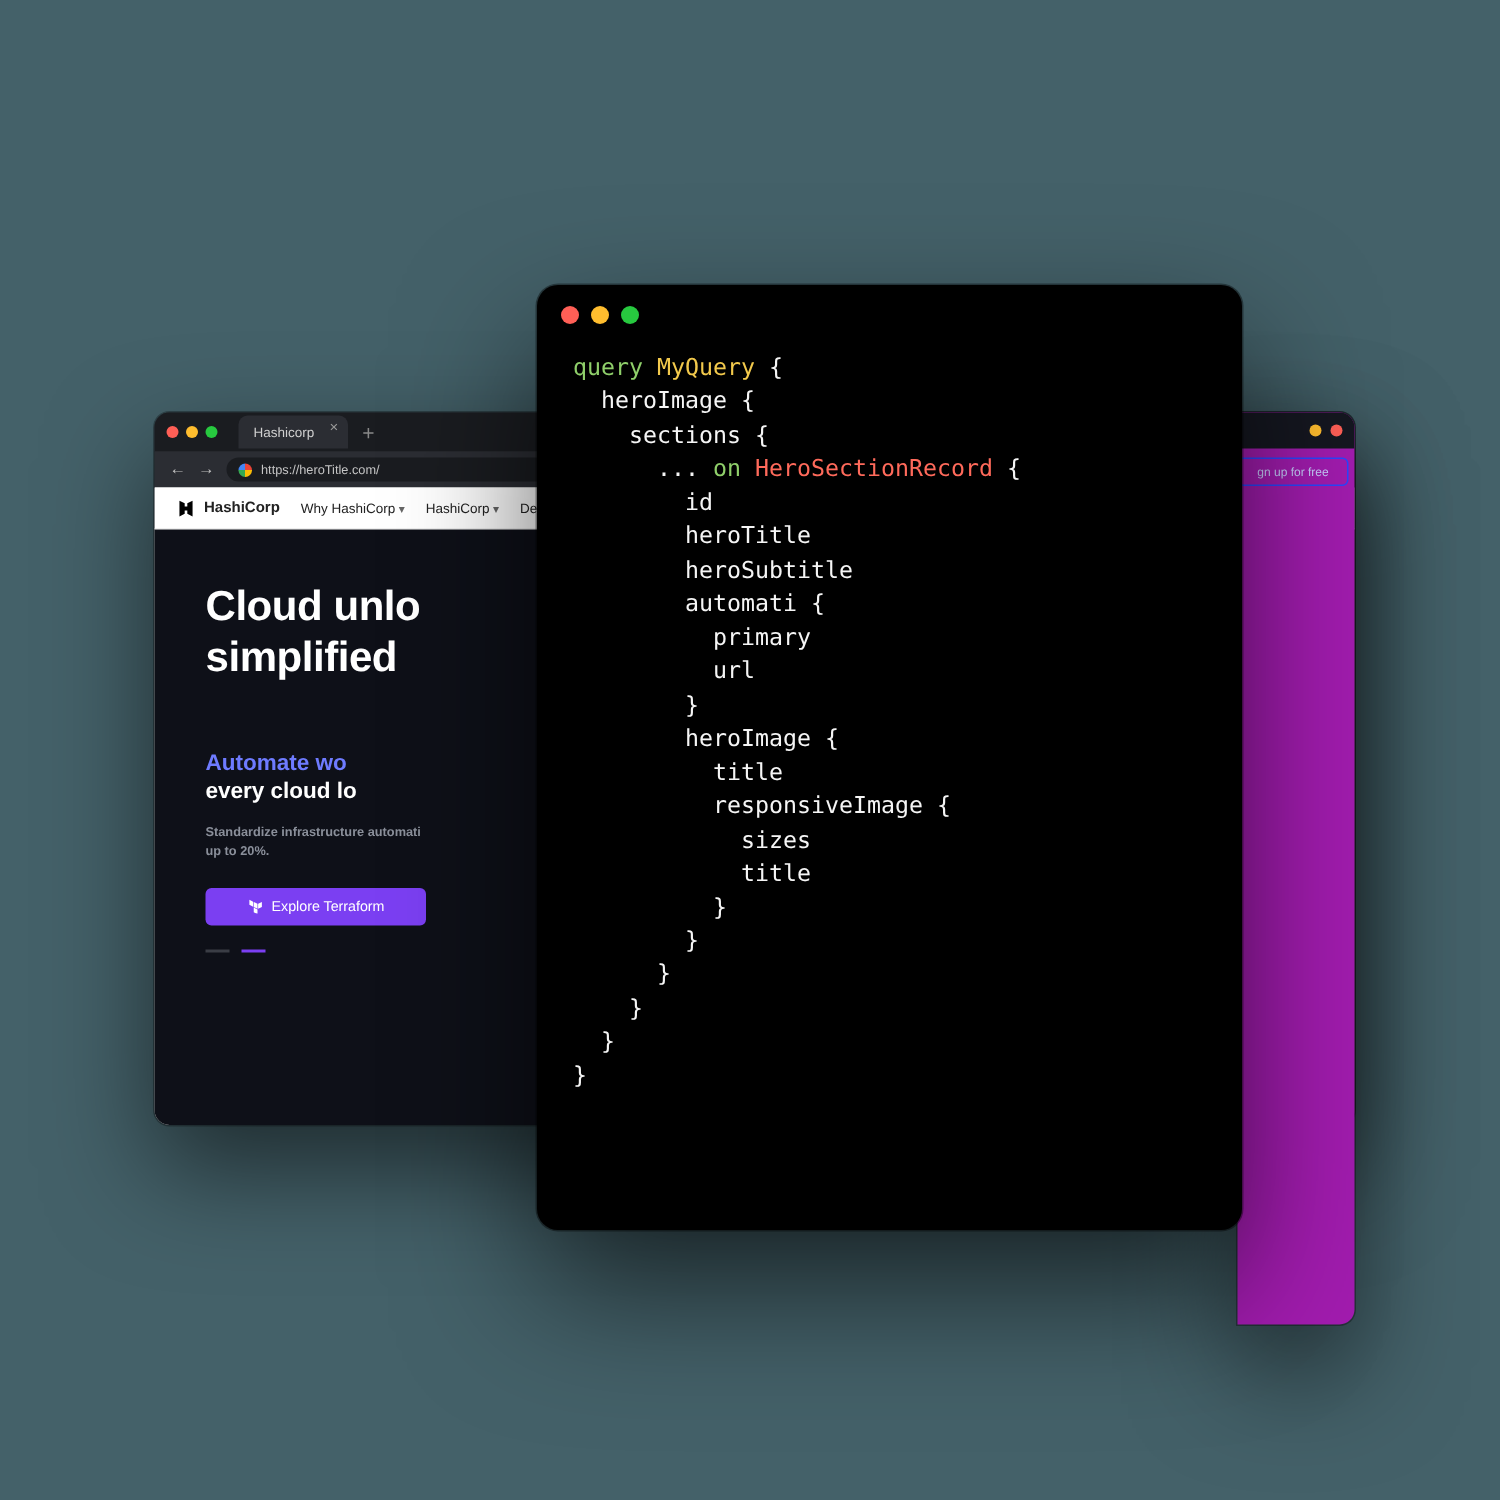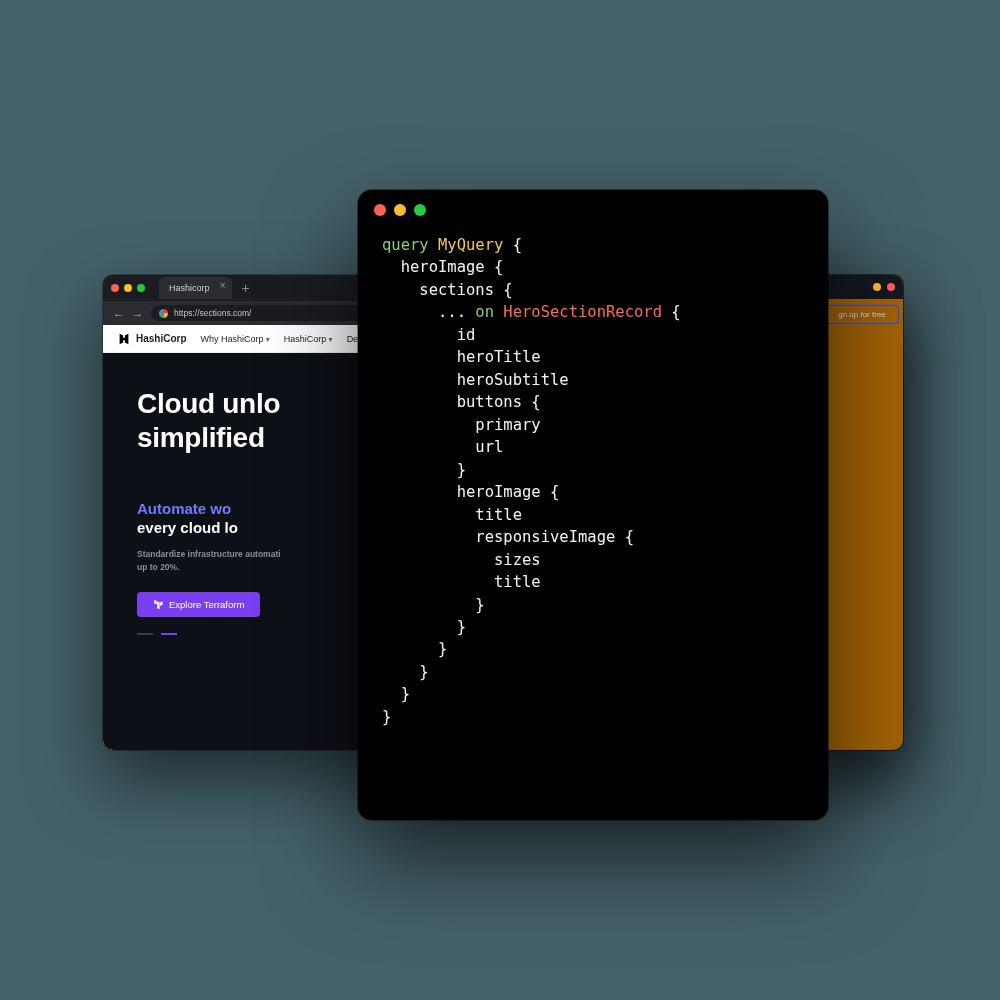--- a/index.html
+++ b/index.html
@@ -85,33 +85,33 @@
     font-size:28px; font-weight:800; line-height:1.2; letter-spacing:-.3px;
     margin-bottom:6px;
   }
   .hero h1 .l2 { display:block; }
   .hero .sub1 { color:#6e7bff; font-weight:700; font-size:15px; margin-top:46px;}
   .hero .sub2 { color:#fff; font-weight:700; font-size:15px; margin-top:2px;}
   .hero .blurb { color:#8a8f9a; font-size:8.5px; margin-top:12px; line-height:1.5; max-width:220px;font-weight:bold;}
   .cta {
     display:inline-flex; align-items:center; gap:6px;
     background:#7b3ff2; color:#fff; font-size:9.5px;
-    padding:7px 16px; border-radius:4px; margin-top:18px;
+    padding:7px 28px; border-radius:4px; margin-top:18px;
   }
   .cta-ico{ width:10px; height:10px; }
   .dots { margin-top:16px; display:flex; gap:8px;}
   .dots span{ width:16px; height:2px; background:#3a3d45; display:block;}
   .dots span.active{ background:#7b3ff2;}
 
   
   .right-sliver {
     position:absolute;
     left: 825px; top: 275px;
-    width: 78px; height: 475px;
-    background:#a16207;
+    width: 78px; height: 608px;
+    background:#a21caf;
     border-radius: 0 10px 10px 0;
     overflow:hidden;
     box-shadow: 0 30px 70px rgba(0,0,0,.55), 0 0 0 1px rgba(0,0,0,.3);
   }
   .rs-top { height:24px; background:#151720; display:flex; align-items:center; justify-content:flex-end; gap:6px; padding-right:8px;}
   .rs-top .sq{ width:8px;height:8px;border-radius:50%;}
   .rs-top .a{background:#ffbd2e;} .rs-top .b{background:#ff5f56;}
   .rs-btn{
     margin:6px 4px 0 0;
     border:1.5px solid #2a47ff;
@@ -158,21 +158,21 @@
         <span>Hashicorp</span>
         <span class="x">×</span>
       </div>
       <span class="newtab">+</span>
     </div>
     <div class="br-url">
       <span class="nav-arrow">←</span>
       <span class="nav-arrow">→</span>
       <div class="urlbar">
         <span class="g"></span>
-        <span>https://sections.com/</span>
+        <span>https://heroTitle.com/</span>
       </div>
     </div>
   </div>
 
   <div class="page">
     <div class="topnav">
       <div class="brand">
         <svg class="logo" viewBox="0 0 32 32">
           <path d="M6 4 L14 8 L14 24 L6 28 Z M18 8 L26 4 L26 28 L18 24 Z M14 13 L18 13 L18 19 L14 19 Z" fill="#000"></path>
         </svg>
@@ -224,21 +224,21 @@
     <span class="dot yellow"></span>
     <span class="dot green"></span>
   </div>
 <pre class="code"><span class="tok-kw">query</span> <span class="tok-name">MyQuery</span> {
   <span>heroImage</span> {
     <span>sections</span> {
       <span>...</span> <span class="tok-kw">on</span> <span class="tok-type">HeroSectionRecord</span> {
         <span>id</span>
         <span>heroTitle</span>
         <span>heroSubtitle</span>
-        <span>buttons</span> {
+        <span>automati</span> {
           <span>primary</span>
           <span>url</span>
         }
         <span>heroImage</span> {
           <span>title</span>
           <span>responsiveImage</span> {
             <span>sizes</span>
             <span>title</span>
           }
         }

